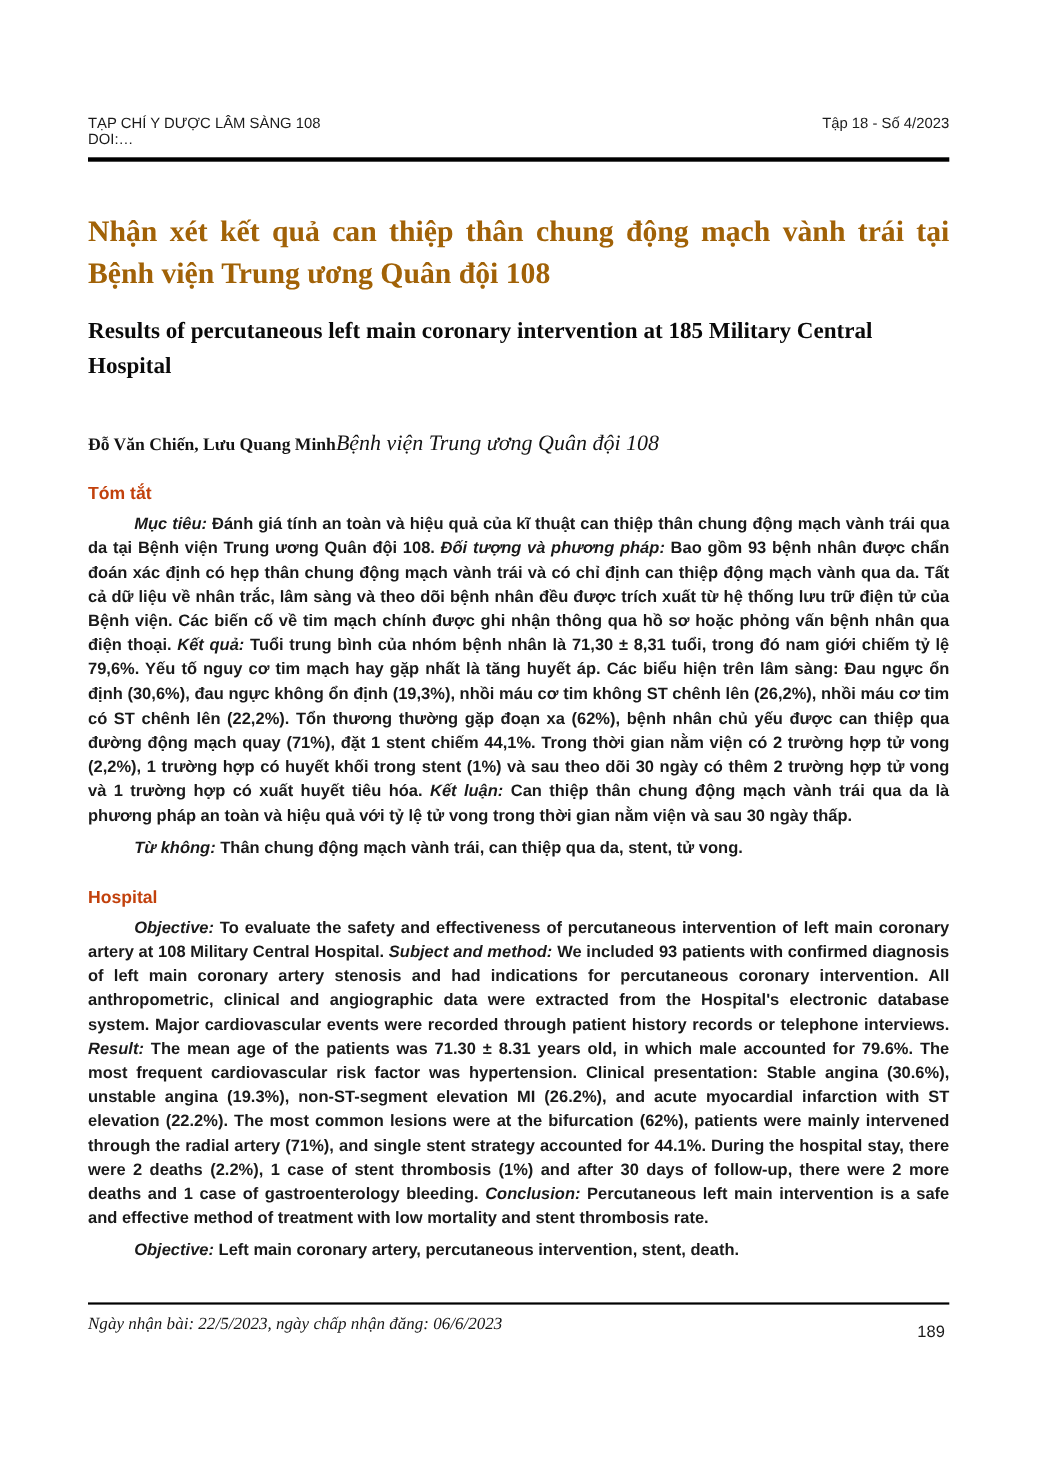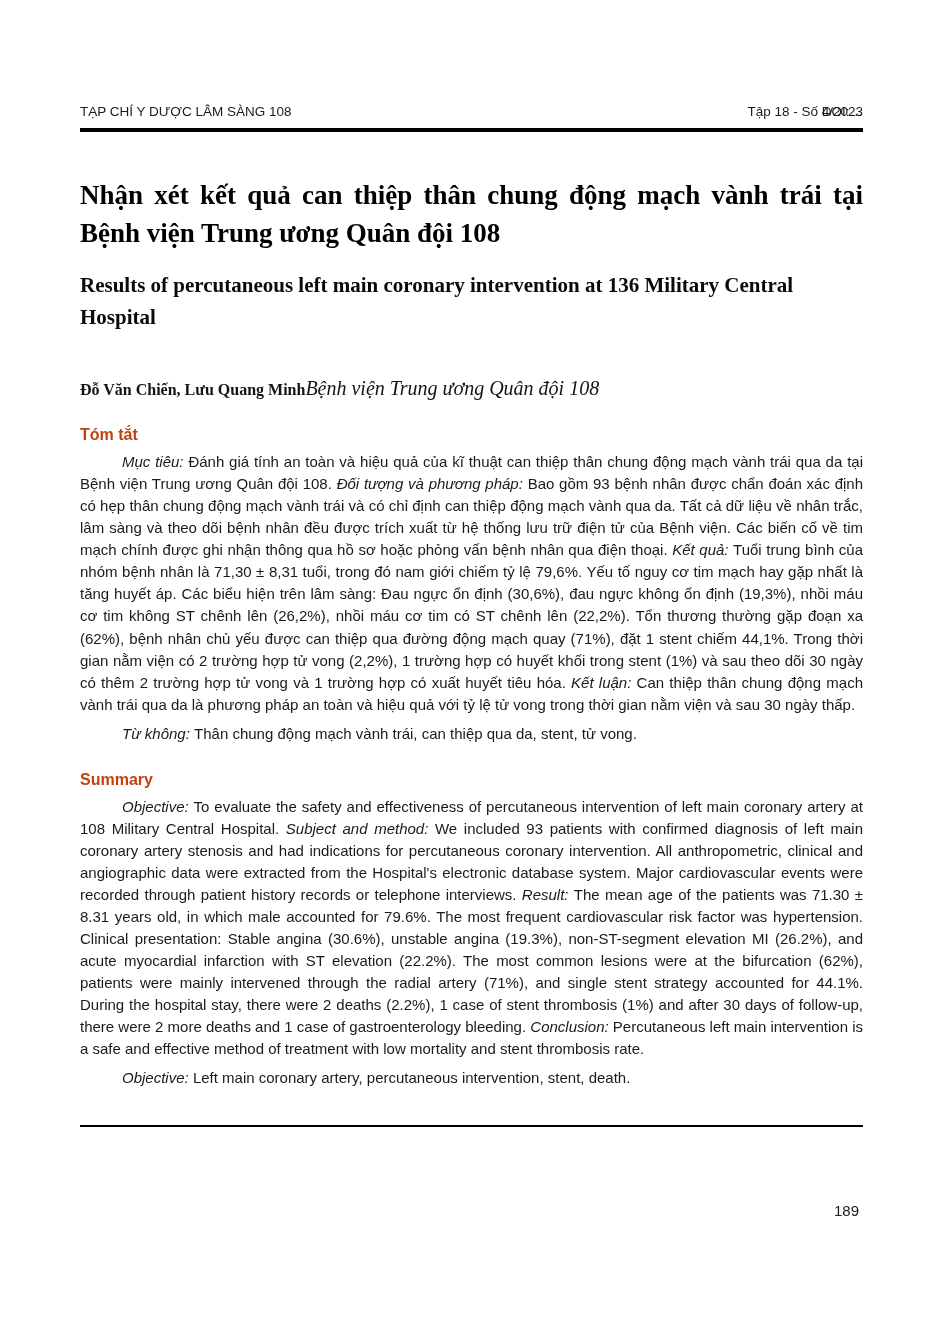--- a/index.html
+++ b/index.html
@@ -7,31 +7,31 @@
   body { font-family: "Liberation Sans", sans-serif; color: #141414; }
   .page {
     position: relative;
     width: 943px; height: 1333px;
     padding: 104px 80px 0 80px;
     background: #ffffff;
     overflow: hidden;
   }
   .running-head {
     display: flex; justify-content: space-between; align-items: baseline;
-    font-size: 13.5px; color: #1b1b1b;
+    font-size: 13.5px; color: #1b1b1b; flex-direction: column;
   }
   .running-head .mid { position: absolute; left: 0; right: 0; text-align: right; }
   .running-head { position: relative; }
   .running-head .left { z-index: 1; }
   .running-head .right { z-index: 1; }
   .head-rule { height: 3.5px; background: #000; margin-top: 9px; }
   .title-vi {
     font-family: "Liberation Serif", serif;
     font-weight: bold; font-size: 27px; line-height: 1.42;
-    text-align: justify; margin-top: 44px; color: #000000;
+    text-align: justify; margin-top: 44px; color: #a16207;
   }
   .title-en {
     font-family: "Liberation Serif", serif;
     font-weight: bold; font-size: 21px; line-height: 1.5;
     margin-top: 18px; color: #0a0a0a;
   }
   .byline {
     display: flex; align-items: baseline;
     margin-top: 44px;
   }
@@ -39,21 +39,21 @@
     font-family: "Liberation Serif", serif; font-weight: bold; font-size: 16px;
   }
   .affiliation {
     font-family: "Liberation Serif", serif; font-style: italic; font-size: 20px;
   }
   .section-heading {
     font-size: 16px; font-weight: bold; margin-top: 26px; color: #c2410c;
   }
   .body-par {
     font-size: 15px; line-height: 1.47; text-align: justify;
-    text-indent: 42px; margin-top: 7px; color: #1a1a1a;
+    text-indent: 42px; margin-top: 7px; color: #1a1a1a; font-weight: bold;
   }
   .body-par .it { font-style: italic; }
   .foot-rule { height: 1.5px; background: #000; margin-top: 36px; }
   .footnote {
     font-family: "Liberation Serif", serif; font-style: italic;
     font-size: 15.5px; margin-top: 9px; color: #161616;
   }
   .page-number {
     position: absolute; top: 1202px; right: 84px;
     font-size: 15px; color: #1a1a1a;
@@ -65,32 +65,33 @@
 <div class="page">
 
   <div class="running-head">
     <span class="left">TẠP CHÍ Y DƯỢC LÂM SÀNG 108</span>
     <span class="mid">Tập 18 - Số 4/2023</span>
     <span class="right">DOI:…</span>
   </div>
   <div class="head-rule"></div>
 
   <h1 class="title-vi">Nhận xét kết quả can thiệp thân chung động mạch vành trái tại Bệnh viện Trung ương Quân đội 108</h1>
-  <h2 class="title-en">Results of percutaneous left main coronary intervention at 136 Military Central Hospital</h2>
+  <h2 class="title-en">Results of percutaneous left main coronary intervention at 185 Military Central Hospital</h2>
 
   <div class="byline">
     <span class="authors">Đỗ Văn Chiến, Lưu Quang Minh</span>
     <span class="affiliation">Bệnh viện Trung ương Quân đội 108</span>
   </div>
 
   <h3 class="section-heading">Tóm tắt</h3>
   <p class="body-par"><span class="it">Mục tiêu: </span><span>Đánh giá tính an toàn và hiệu quả của kĩ thuật can thiệp thân chung động mạch vành trái qua da tại Bệnh viện Trung ương Quân đội 108. </span><span class="it">Đối tượng và phương pháp: </span><span>Bao gồm 93 bệnh nhân được chẩn đoán xác định có hẹp thân chung động mạch vành trái và có chỉ định can thiệp động mạch vành qua da. Tất cả dữ liệu về nhân trắc, lâm sàng và theo dõi bệnh nhân đều được trích xuất từ hệ thống lưu trữ điện tử của Bệnh viện. Các biến cố về tim mạch chính được ghi nhận thông qua hồ sơ hoặc phỏng vấn bệnh nhân qua điện thoại. </span><span class="it">Kết quả: </span><span>Tuổi trung bình của nhóm bệnh nhân là 71,30 ± 8,31 tuổi, trong đó nam giới chiếm tỷ lệ 79,6%. Yếu tố nguy cơ tim mạch hay gặp nhất là tăng huyết áp. Các biểu hiện trên lâm sàng: Đau ngực ổn định (30,6%), đau ngực không ổn định (19,3%), nhồi máu cơ tim không ST chênh lên (26,2%), nhồi máu cơ tim có ST chênh lên (22,2%). Tổn thương thường gặp đoạn xa (62%), bệnh nhân chủ yếu được can thiệp qua đường động mạch quay (71%), đặt 1 stent chiếm 44,1%. Trong thời gian nằm viện có 2 trường hợp tử vong (2,2%), 1 trường hợp có huyết khối trong stent (1%) và sau theo dõi 30 ngày có thêm 2 trường hợp tử vong và 1 trường hợp có xuất huyết tiêu hóa. </span><span class="it">Kết luận: </span><span>Can thiệp thân chung động mạch vành trái qua da là phương pháp an toàn và hiệu quả với tỷ lệ tử vong trong thời gian nằm viện và sau 30 ngày thấp.</span></p>
   <p class="body-par"><span class="it">Từ không: </span><span>Thân chung động mạch vành trái, can thiệp qua da, stent, tử vong.</span></p>
 
-  <h3 class="section-heading">Summary</h3>
+  <h3 class="section-heading">Hospital</h3>
   <p class="body-par"><span class="it">Objective: </span><span>To evaluate the safety and effectiveness of percutaneous intervention of left main coronary artery at 108 Military Central Hospital. </span><span class="it">Subject and method: </span><span>We included 93 patients with confirmed diagnosis of left main coronary artery stenosis and had indications for percutaneous coronary intervention. All anthropometric, clinical and angiographic data were extracted from the Hospital's electronic database system. Major cardiovascular events were recorded through patient history records or telephone interviews. </span><span class="it">Result: </span><span>The mean age of the patients was 71.30 ± 8.31 years old, in which male accounted for 79.6%. The most frequent cardiovascular risk factor was hypertension. Clinical presentation: Stable angina (30.6%), unstable angina (19.3%), non-ST-segment elevation MI (26.2%), and acute myocardial infarction with ST elevation (22.2%). The most common lesions were at the bifurcation (62%), patients were mainly intervened through the radial artery (71%), and single stent strategy accounted for 44.1%. During the hospital stay, there were 2 deaths (2.2%), 1 case of stent thrombosis (1%) and after 30 days of follow-up, there were 2 more deaths and 1 case of gastroenterology bleeding. </span><span class="it">Conclusion: </span><span>Percutaneous left main intervention is a safe and effective method of treatment with low mortality and stent thrombosis rate.</span></p>
   <p class="body-par"><span class="it">Objective: </span><span>Left main coronary artery, percutaneous intervention, stent, death.</span></p>
 
   <div class="foot-rule"></div>
+  <p class="footnote">Ngày nhận bài: 22/5/2023, ngày chấp nhận đăng: 06/6/2023</p>
 
   <div class="page-number">189</div>
 
 </div>
 
 </body></html>

